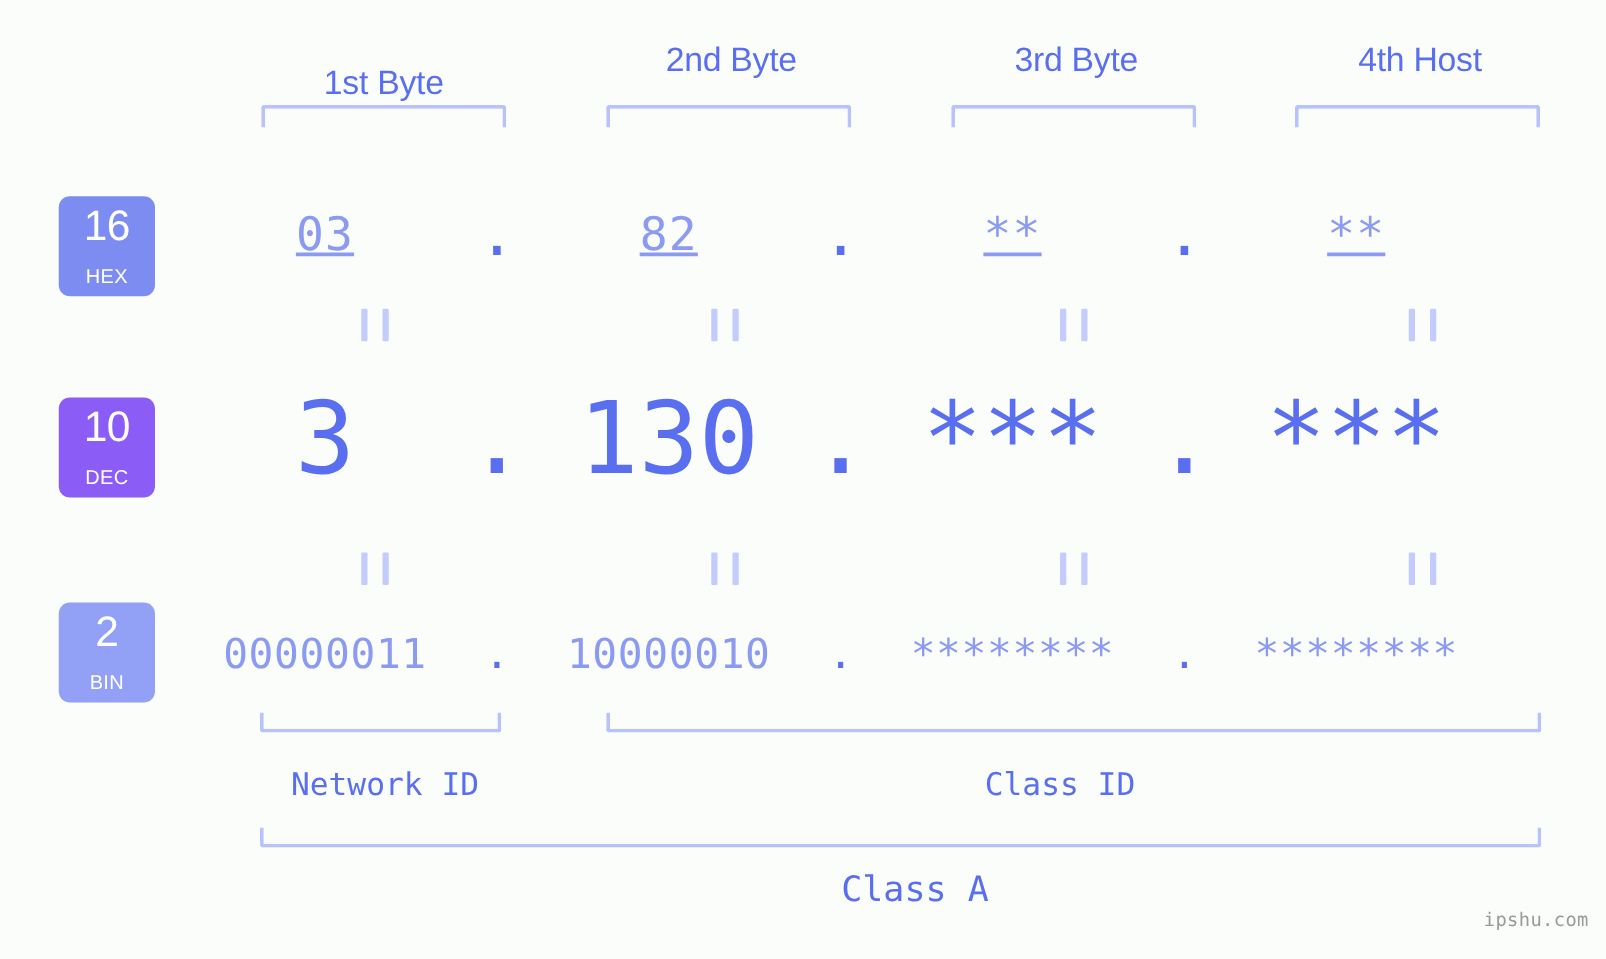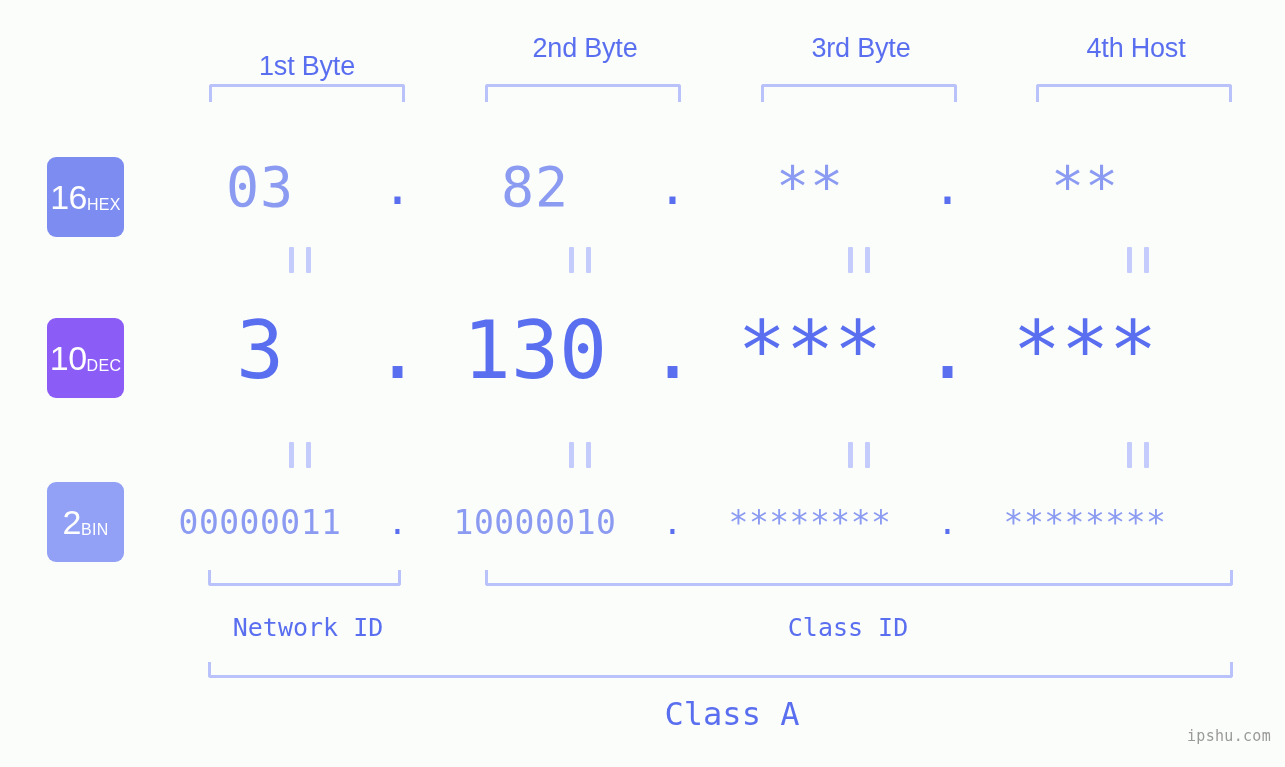--- a/index.html
+++ b/index.html
@@ -52,20 +52,21 @@
 
   
   .badge {
     position: absolute;
     left: 47px;
     width: 77px;
     height: 80px;
     border-radius: 9px;
     color: #ffffff;
     display: flex;
+    flex-direction: column;
     align-items: center;
     justify-content: center;
     font-family: "Liberation Sans", sans-serif;
     line-height: 1;
   }
   .badge .num {
     font-size: 34px;
     font-weight: 400;
     letter-spacing: -0.5px;
   }
@@ -92,21 +93,21 @@
   }
   .dot {
     width: 55px;
     text-align: center;
     white-space: nowrap;
     font-family: "DejaVu Sans Mono", monospace;
   }
 
   
   .row-hex { top: 152px; height: 70px; }
-  .row-hex .cell { font-size: 55px; color: #8b9bf2; letter-spacing: 1px; }
+  .row-hex .cell { font-size: 37px; color: #8b9bf2; letter-spacing: 1px; text-decoration: underline; }
   .row-hex .dot  { font-size: 49px; color: #5a6ff0; }
 
   
   .row-dec { top: 295px; height: 110px; }
   .row-dec .cell { font-size: 80px; color: #5a6ff0; letter-spacing: 0px; }
   .row-dec .dot  { font-size: 80px; color: #5a6ff0; }
 
   
   .row-bin { top: 492px; height: 60px; }
   .row-bin .cell { font-size: 33px; color: #8b9bf2; letter-spacing: 0.5px; }
@@ -134,21 +135,21 @@
     text-align: center;
     font-family: "DejaVu Sans Mono", monospace;
     font-size: 25px;
     color: #5a6ff0;
     white-space: nowrap;
   }
   .class-label {
     position: absolute;
     text-align: center;
     font-family: "DejaVu Sans Mono", monospace;
-    font-size: 32px;
+    font-size: 28px;
     color: #5a6ff0;
     white-space: nowrap;
   }
 
   
   .watermark {
     position: absolute;
     right: 14px;
     bottom: 22px;
     font-family: "DejaVu Sans Mono", monospace;

